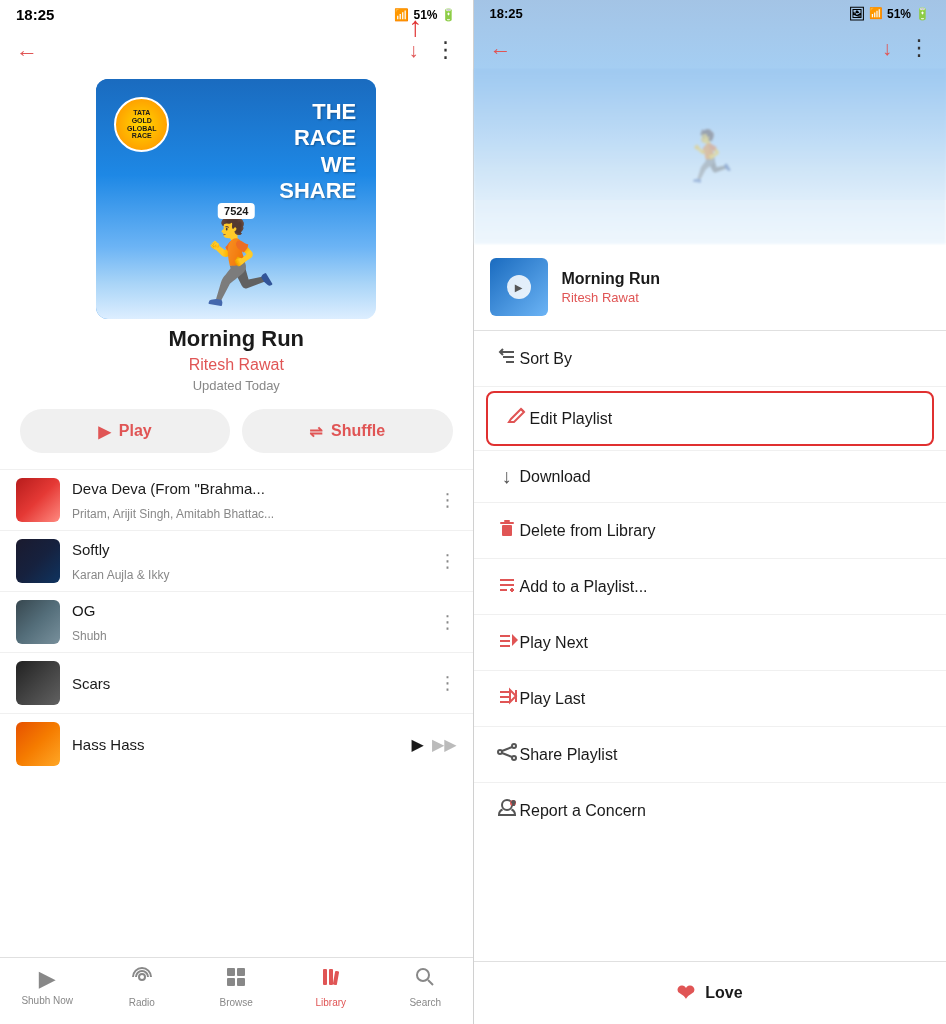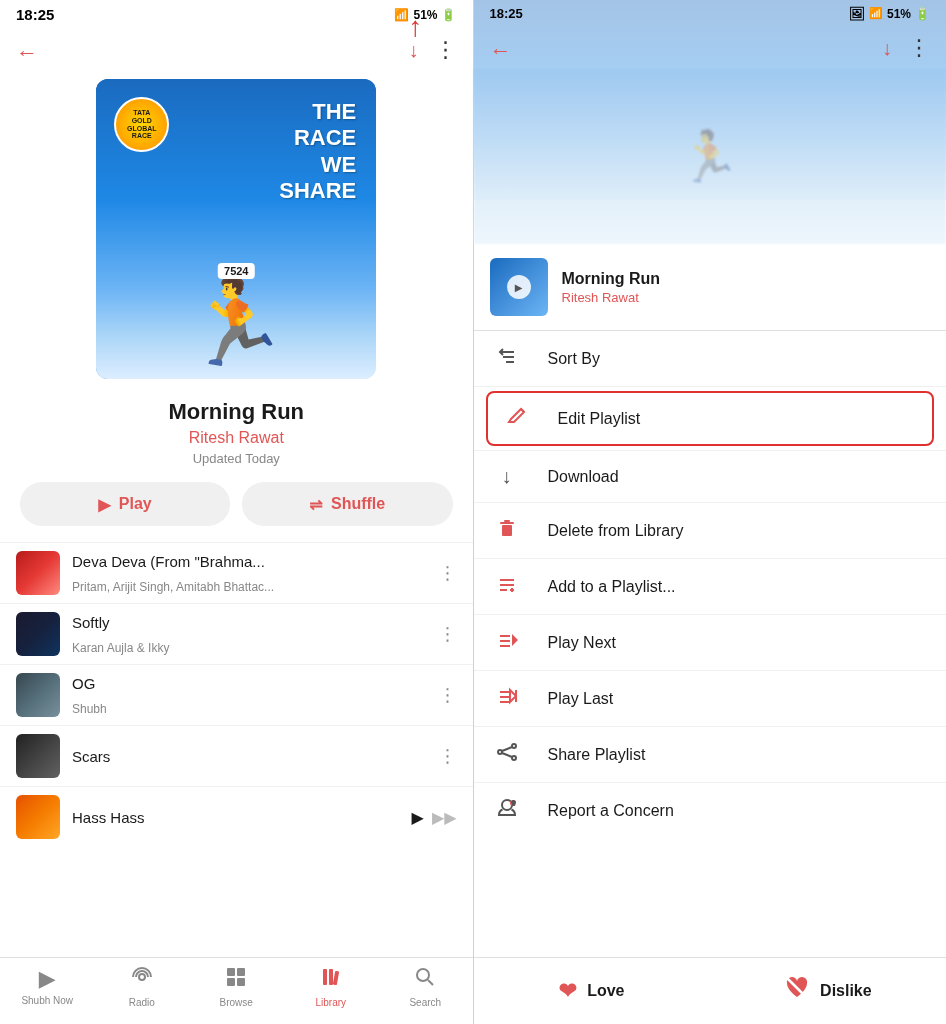--- a/index.html
+++ b/index.html
@@ -76,22 +76,22 @@
     }
 
     .nav-bar .more-icon {
       color: #333;
       font-size: 22px;
       cursor: pointer;
     }
 
     .album-art {
       width: 280px;
-      height: 300px;
-      margin: 8px auto 20px;
+      height: 240px;
+      margin: 8px auto 7px;
       border-radius: 12px;
       overflow: hidden;
       background: linear-gradient(135deg, #1565c0 0%, #1976d2 30%, #42a5f5 60%, #e3f2fd 100%);
       position: relative;
       display: flex;
       align-items: center;
       justify-content: center;
     }
 
     .album-art-inner {
@@ -374,21 +374,21 @@
     .context-info { flex: 1; }
     .context-title { font-size: 16px; font-weight: 700; color: #1a1a1a; }
     .context-artist { font-size: 13px; color: #e05555; margin-top: 2px; }
 
     .menu-divider { height: 1px; background: #f0f0f0; margin: 0; }
 
     .menu-item {
       display: flex;
       align-items: center;
       padding: 14px 20px;
-      gap: 28px;
+      gap: 0;
       cursor: pointer;
       background: #fff;
     }
 
     .menu-item-icon {
       width: 26px;
       font-size: 20px;
       text-align: center;
       flex-shrink: 0;
     }
@@ -742,24 +742,15 @@
         </span>
         <span class="menu-item-label">Report a Concern</span>
       </div>
     </div>
 
     <div class="love-bar">
       <div class="love-btn">
         <span class="love-icon" style="color:#e05555;">❤</span>
         <span>Love</span>
       </div>
-      <div class="dislike-btn">
-        <span class="love-icon" style="color:#e05555;">
-          <svg width="26" height="24" viewBox="0 0 26 24" fill="none">
-            <path d="M13 21 C13 21 3 14 3 7.5 A5 5 0 0 1 13 5 A5 5 0 0 1 23 7.5 C23 14 13 21 13 21Z" fill="#e05555"></path>
-            <line x1="3" y1="2" x2="23" y2="22" stroke="white" stroke-width="2.5"></line>
-          </svg>
-        </span>
-        <span>Dislike</span>
-      </div>
     </div>
   </div>
 </div>
 
 </body></html>

